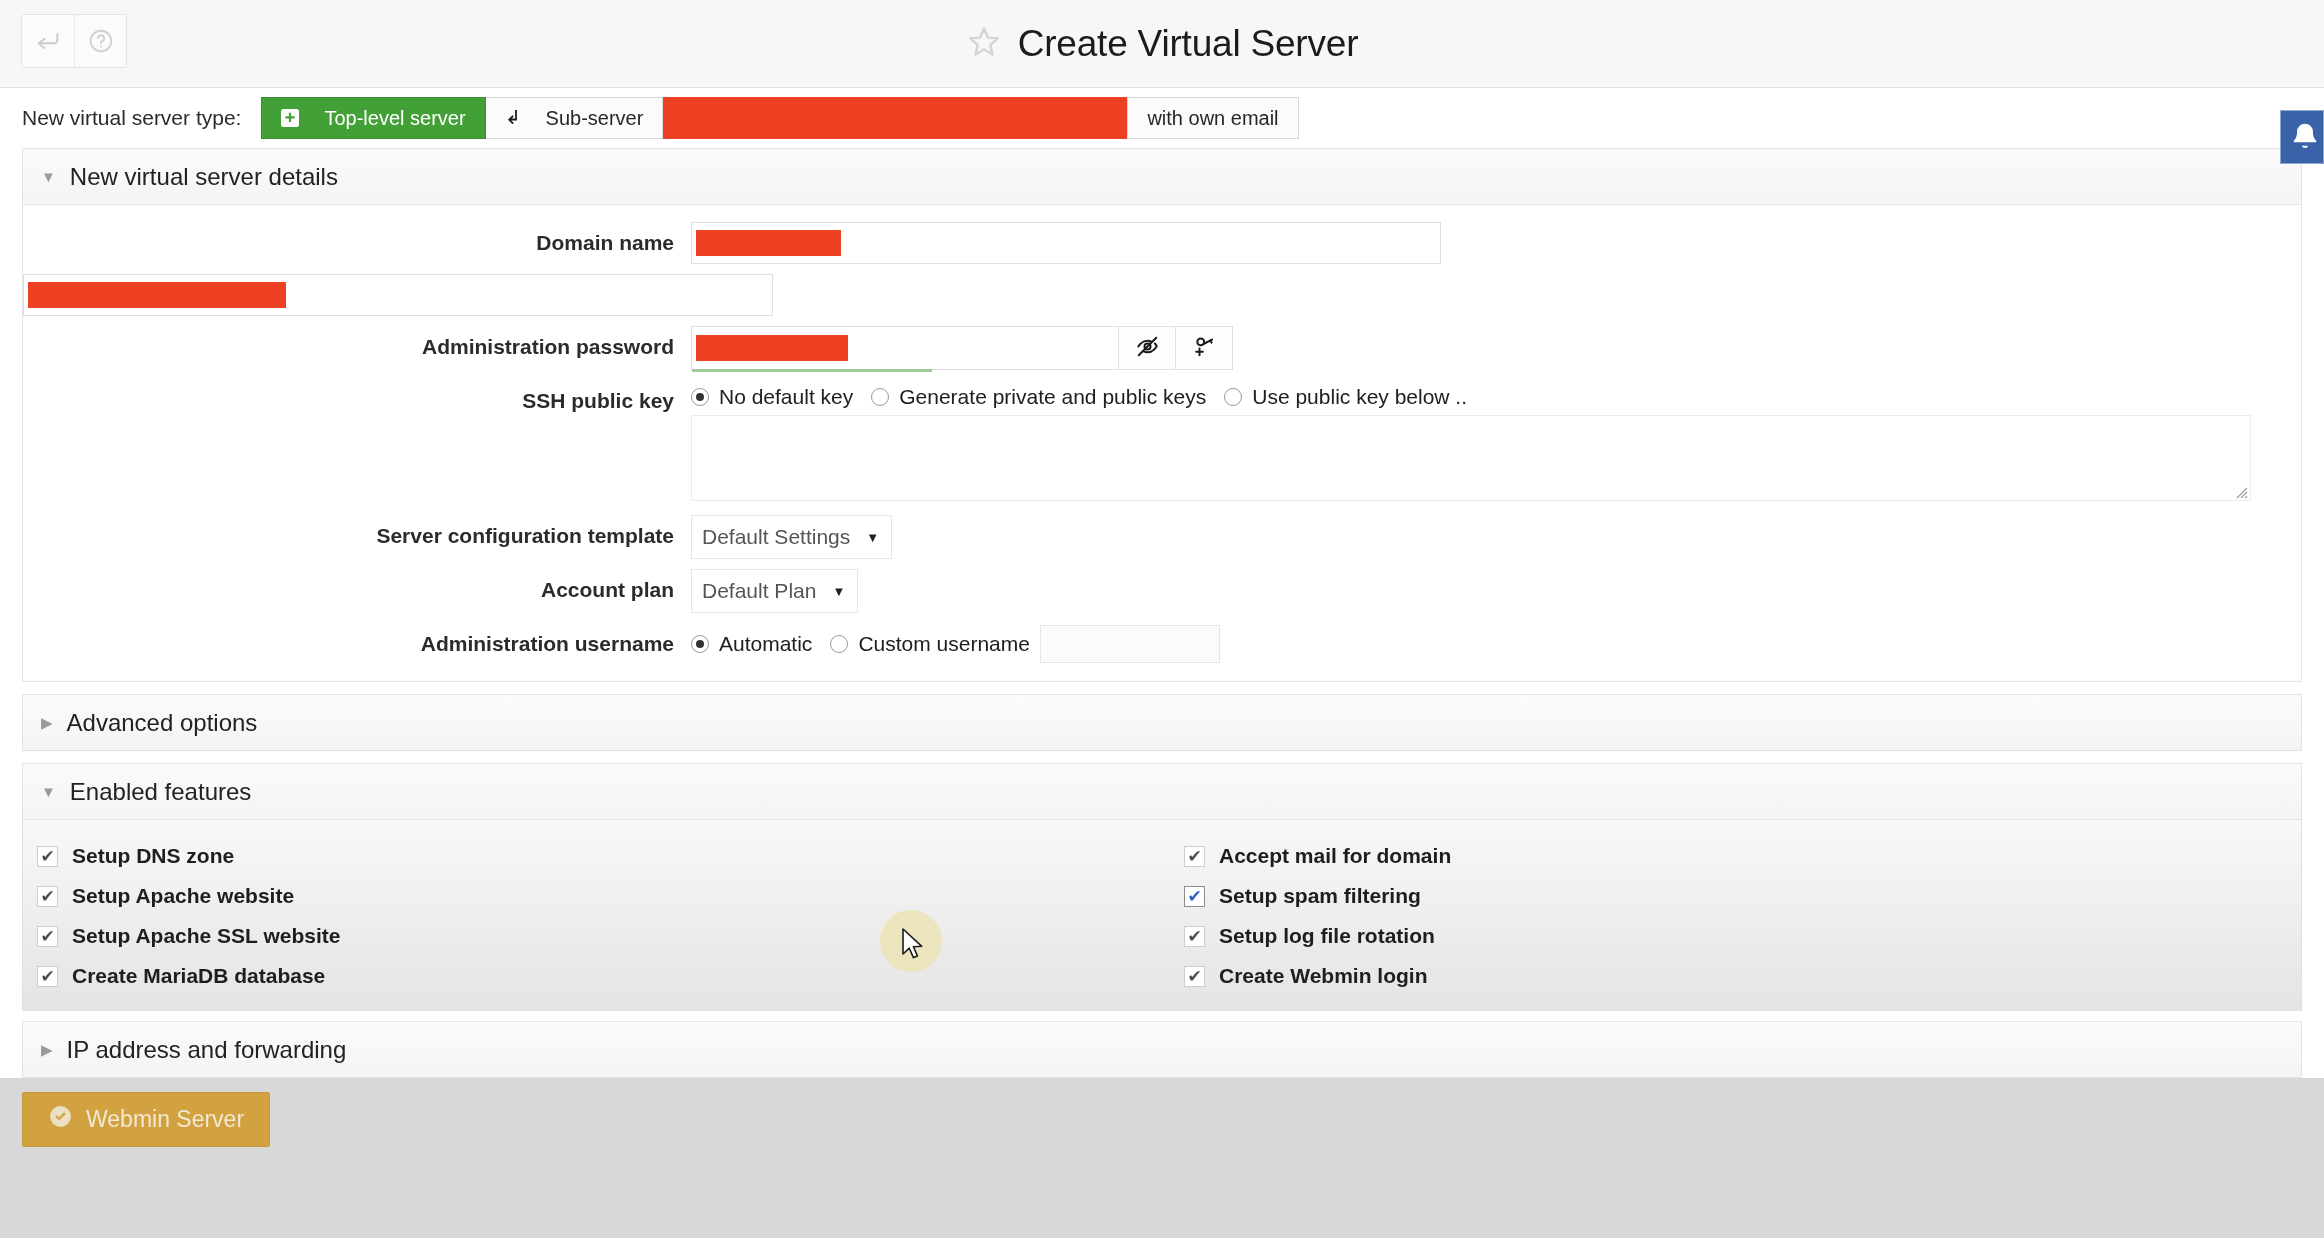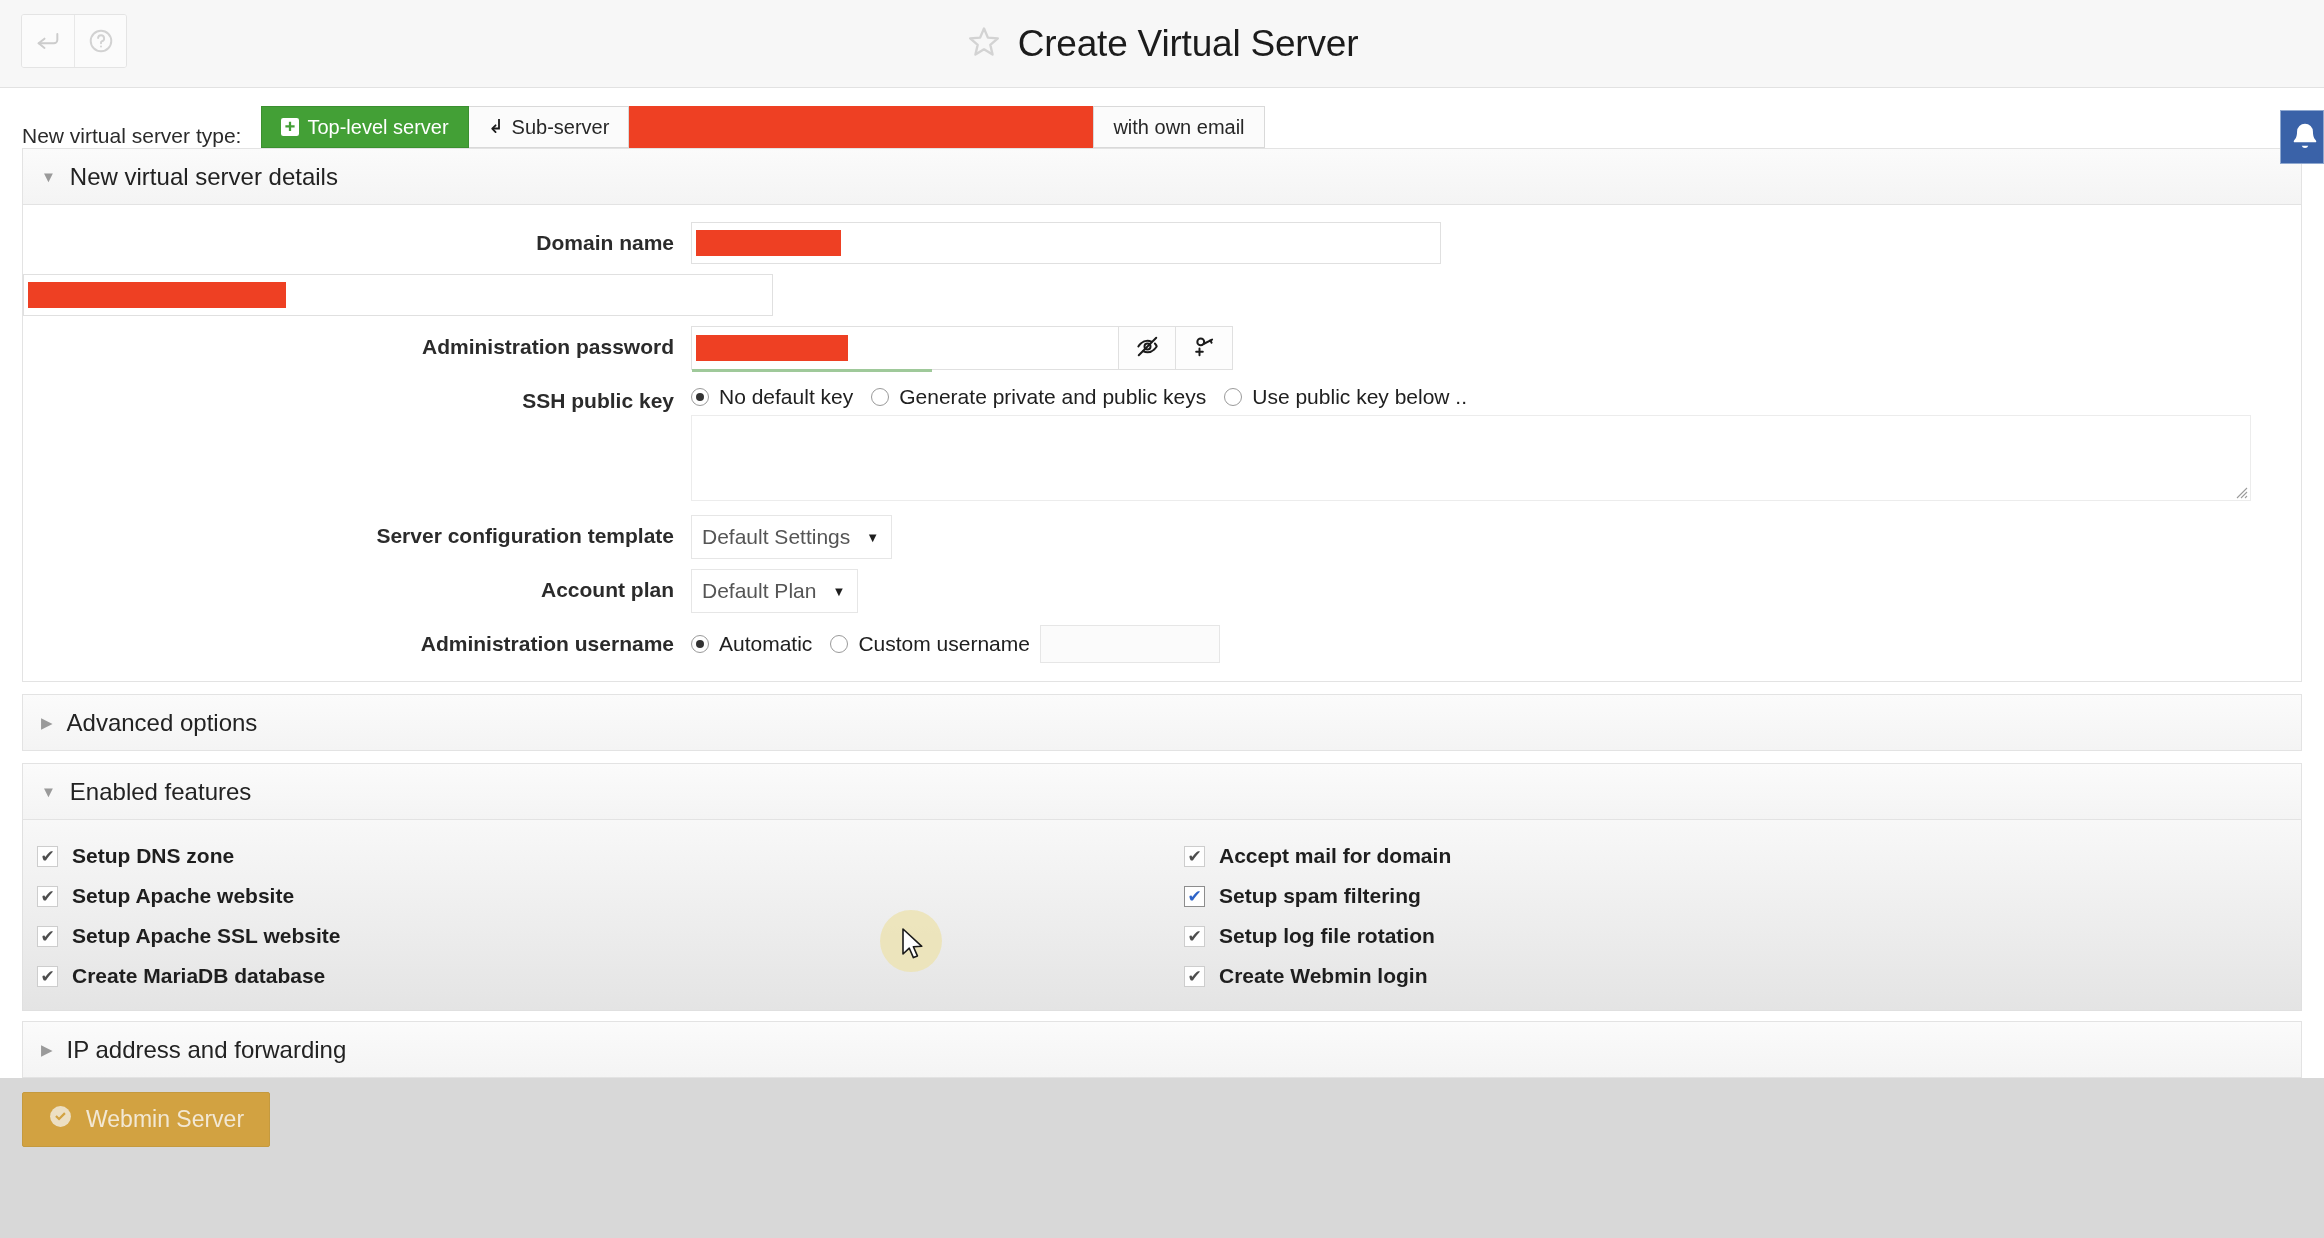--- a/index.html
+++ b/index.html
@@ -47,32 +47,32 @@
   .page-title {
     font-size: 37px;
     color: #1c1c1c;
     font-weight: 400;
     letter-spacing: -0.2px;
   }
 
   
   .type-row {
     height: 60px;
-    display: flex; align-items: flex-end;
+    display: flex; align-items: center;
     padding-left: 22px;
     background: #ffffff;
   }
   .type-label {
     font-size: 21px;
     color: #2b2b2b;
     margin-right: 20px;
   }
   .btn-group { display: flex; align-items: stretch; }
   .tgl {
-    display: flex; align-items: center; gap: 8px;
+    display: flex; align-items: center; gap: 25px;
     height: 42px;
     padding: 0 19px;
     font-size: 20px;
     border: 1px solid #d9d9d9;
     background: #fbfbfb;
     color: #272727;
     white-space: nowrap;
   }
   .tgl + .tgl { border-left: none; }
   .tgl.active {

